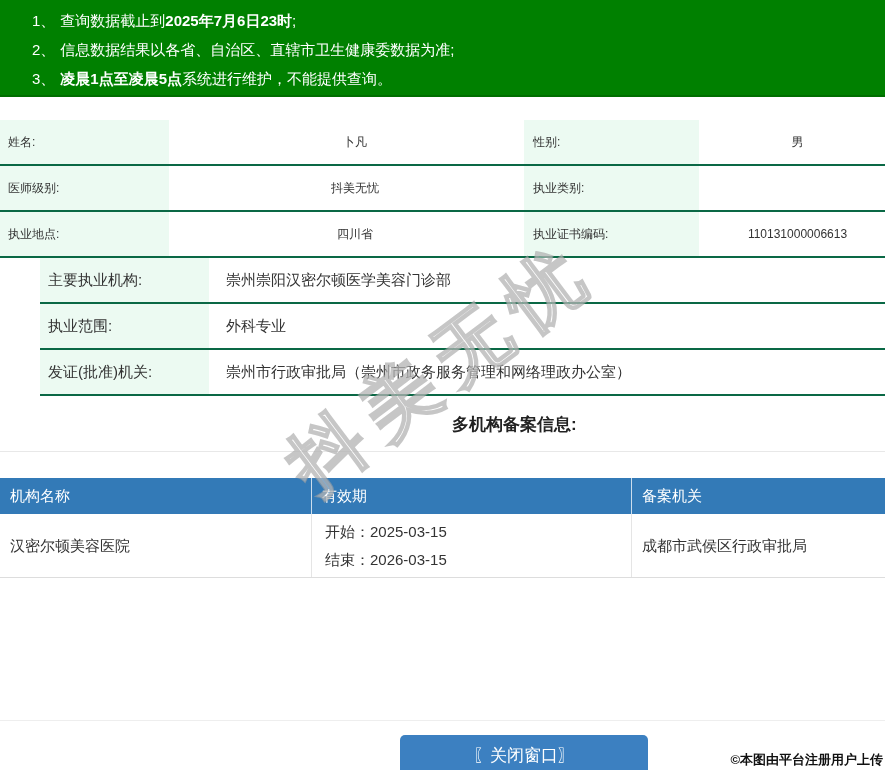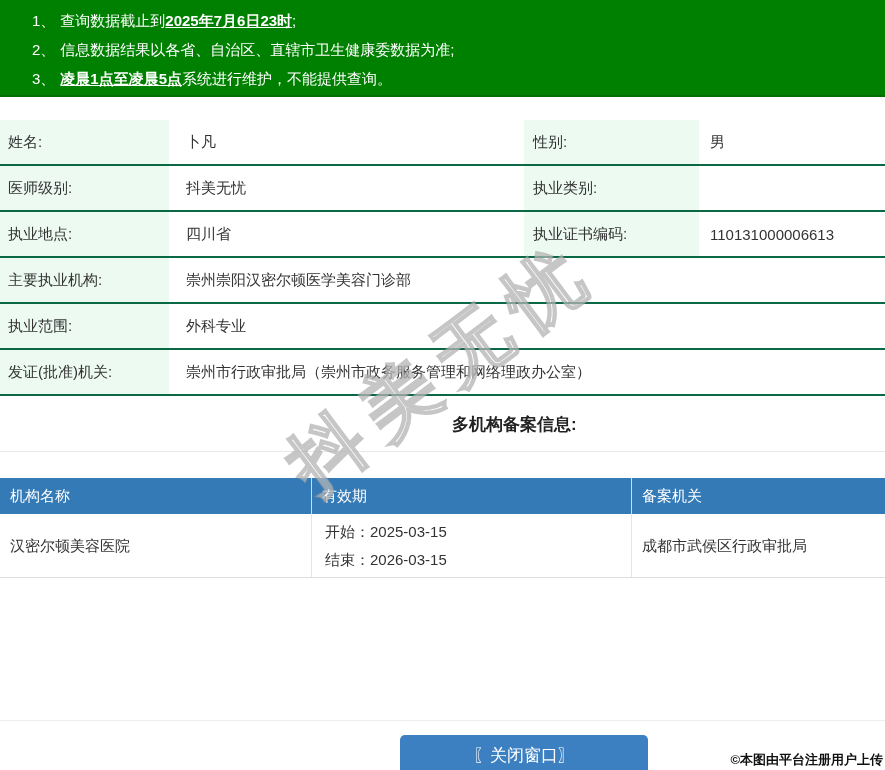--- a/index.html
+++ b/index.html
@@ -11,32 +11,34 @@
   }
 
   
   .banner {
     width:885px; height:97px; background:#008000;
     border-bottom:2px solid #006e00;
     padding:6px 10px 0 32px; color:#fff;
   }
   .banner .line { line-height:29px; font-size:15px; white-space:nowrap; }
   .banner .num { margin-right:5px; }
-  .banner .b { font-weight:bold;text-decoration:underline; }
+  .banner .b { font-weight:bold; }
 
   
   .info-table { margin-top:23px; width:885px; }
   .irow {
     display:grid; grid-template-columns:169px 355px 175px 186px;
     height:46px; border-bottom:2px solid #0a6845; align-items:center;
-    font-size:15px;
+    font-size:12px;
+    text-align:center;
   }
   .irow-full { display:grid; grid-template-columns:169px 716px;
     height:46px; border-bottom:2px solid #0a6845; align-items:center;
     font-size:15px;
+    margin-left:40px;
   }
   .lbl { background:#ecfaf2; height:100%; display:flex; align-items:center; padding-left:8px; }
   .lbl2 { padding-left:9px; }
   .val { padding-left:17px; }
   .val2 { padding-left:11px; }
 
   
   .section-title {
     margin:16px 0 8px 452px; font-size:17px; font-weight:bold; color:#222;
     line-height:25px;

